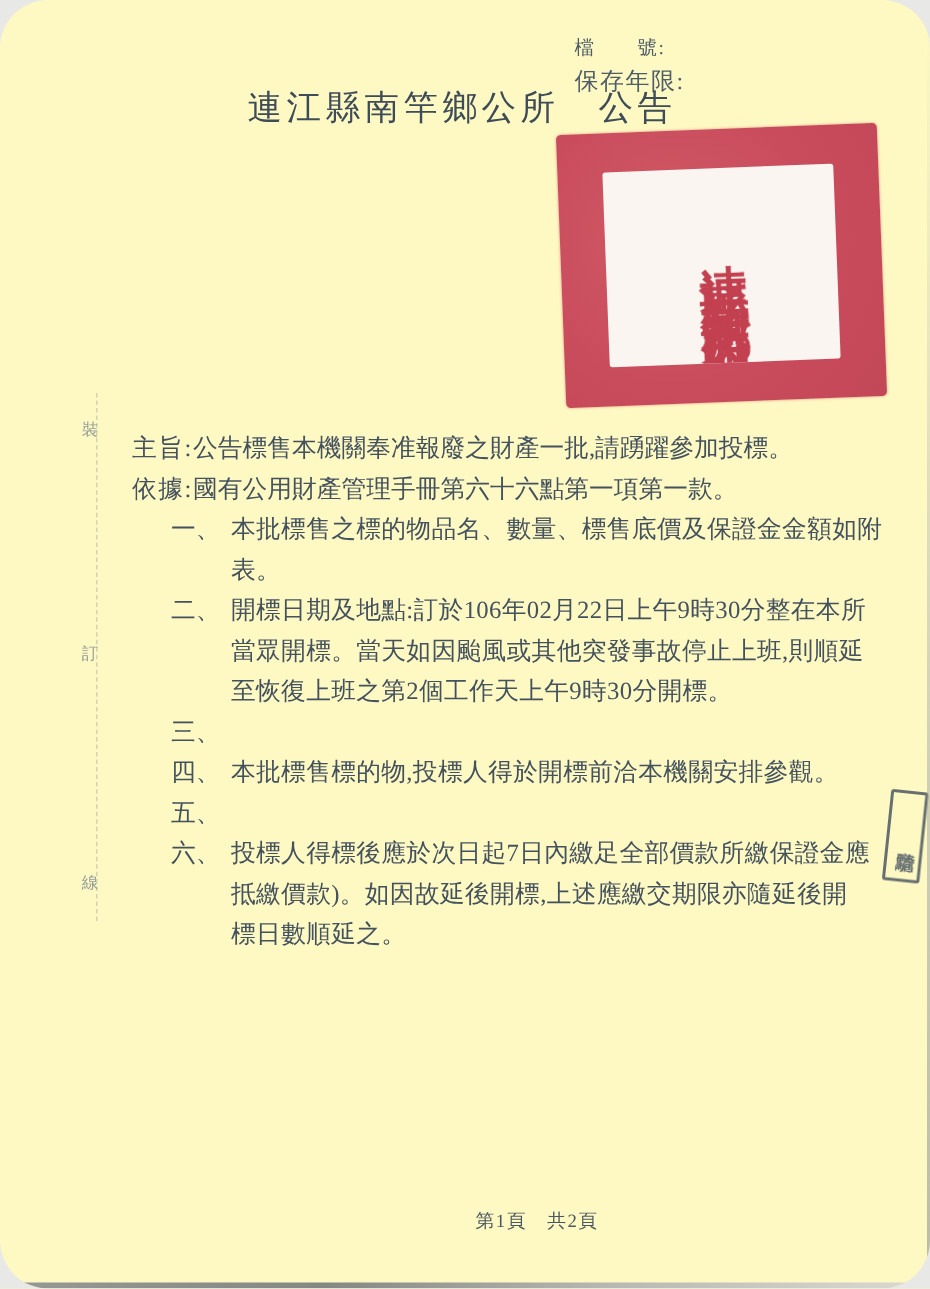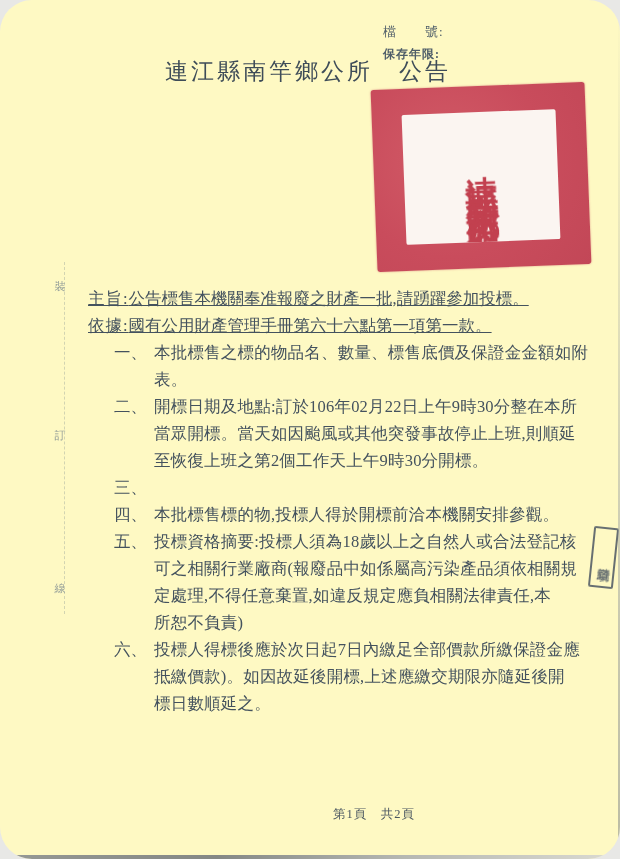--- a/index.html
+++ b/index.html
@@ -42,53 +42,53 @@
     filter:blur(.3px);
   }
   
   .binding-line{position:absolute;left:64px;top:262px;height:352px;width:0;
     border-left:1px dashed rgba(110,125,135,.30);}
   .bm{position:absolute;left:48px;width:24px;text-align:center;font-size:11px;
     color:#6e7e8a;opacity:.75;letter-spacing:0;}
   .bm1{top:279px;} .bm2{top:428px;} .bm3{top:581px;}
   
   .doc-body{position:absolute;left:88px;top:285px;width:504px;font-size:16.5px;line-height:27px;color:#44525e;}
-  .field{white-space:nowrap;text-decoration:underline;}
+  .field{white-space:nowrap;}
   .field .f-label{letter-spacing:1px;}
   .items-heading{letter-spacing:1px;}
   .item{display:flex;padding-left:26px;}
   .item-no{width:40px;flex-shrink:0;}
   .item-text{flex:1;white-space:pre-line;letter-spacing:.2px;}
   
   .edge-stamp{
     position:absolute;left:591px;top:527px;width:21px;height:57px;
     border:2px solid #4d5863;border-radius:2px;
     transform:rotate(6deg);
     writing-mode:vertical-rl;text-align:center;
     font-size:13px;line-height:18px;color:#4d5863;
     filter:blur(.5px);opacity:.85;
     overflow:hidden;
   }
   
-  .footer{position:absolute;left:333px;top:806px;font-size:12.5px;letter-spacing:1px;color:#4a5761;}
+  .footer{position:absolute;left:317px;top:806px;font-size:12.5px;letter-spacing:1px;color:#4a5761;}
   
   .scan-bottom{position:absolute;left:0;bottom:0;width:100%;height:4px;
     background:linear-gradient(90deg,#84898e 0%,#6f757b 35%,#a9adb0 65%,#d5d6d5 100%);
     opacity:.85;filter:blur(.4px);}
   .scan-right{position:absolute;right:0;top:0;width:2px;height:100%;
     background:linear-gradient(180deg,rgba(160,165,170,.0),rgba(150,156,162,.45) 60%,rgba(120,126,132,.5));}
 </style>
 </head>
 <body>
 
 <div class="page">
 
   <div class="file-block">
     <div>檔　　號:</div>
-    <div style="font-size:12px;font-weight:bold;">保存年限:</div>
+    <div style="font-size:16px;">保存年限:</div>
   </div>
 
   <h1 class="title">連江縣南竿鄉公所　公告</h1>
 
 
   <div class="seal">
     <div class="seal-inner">
       <span class="seal-text">連江縣南竿鄉公所印</span>
     </div>
   </div>
@@ -119,24 +119,20 @@
     </div>
     <div class="item">
       <span class="item-no">三、</span>
     </div>
     <div class="item">
       <span class="item-no">四、</span>
       <div class="item-text">本批標售標的物,投標人得於開標前洽本機關安排參觀。</div>
     </div>
     <div class="item">
       <span class="item-no">五、</span>
-      <div class="item-text">投標資格摘要:投標人須為18歲以上之自然人或合法登記核
-可之相關行業廠商(報廢品中如係屬高污染產品須依相關規
-定處理,不得任意棄置,如違反規定應負相關法律責任,本
-所恕不負責)</div>
     </div>
     <div class="item">
       <span class="item-no">六、</span>
       <div class="item-text">投標人得標後應於次日起7日內繳足全部價款所繳保證金應
 抵繳價款)。如因故延後開標,上述應繳交期限亦隨延後開
 標日數順延之。</div>
     </div>
   </div>
 
   <div class="edge-stamp">騎縫章</div>

